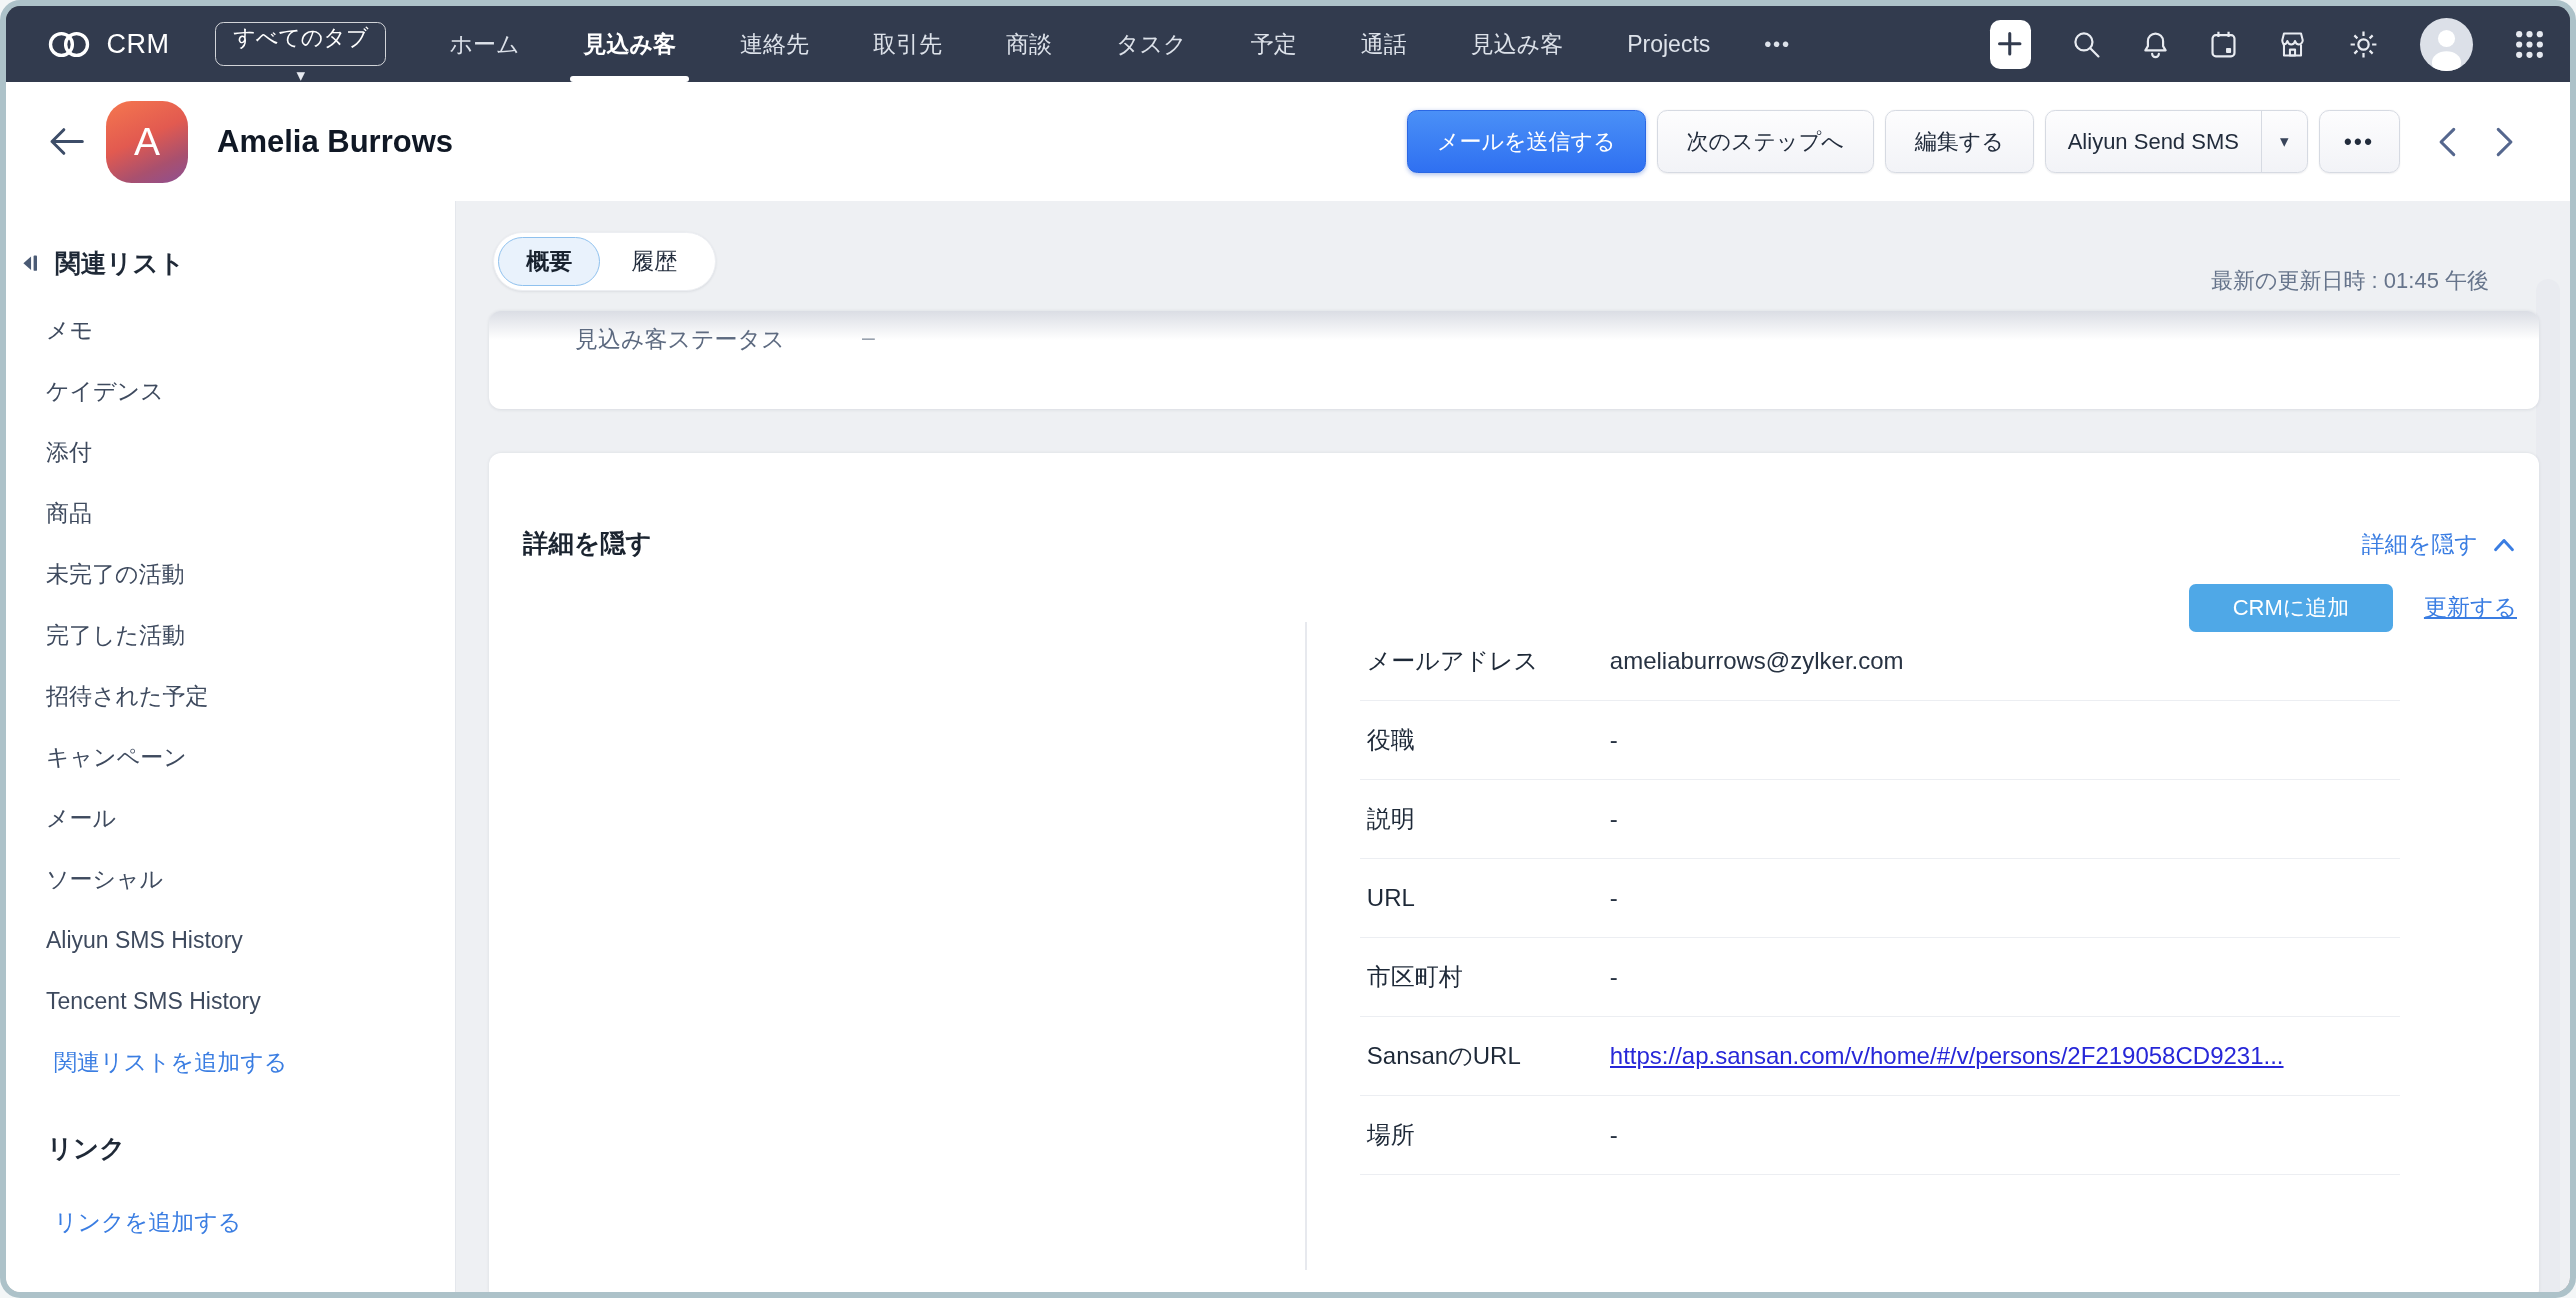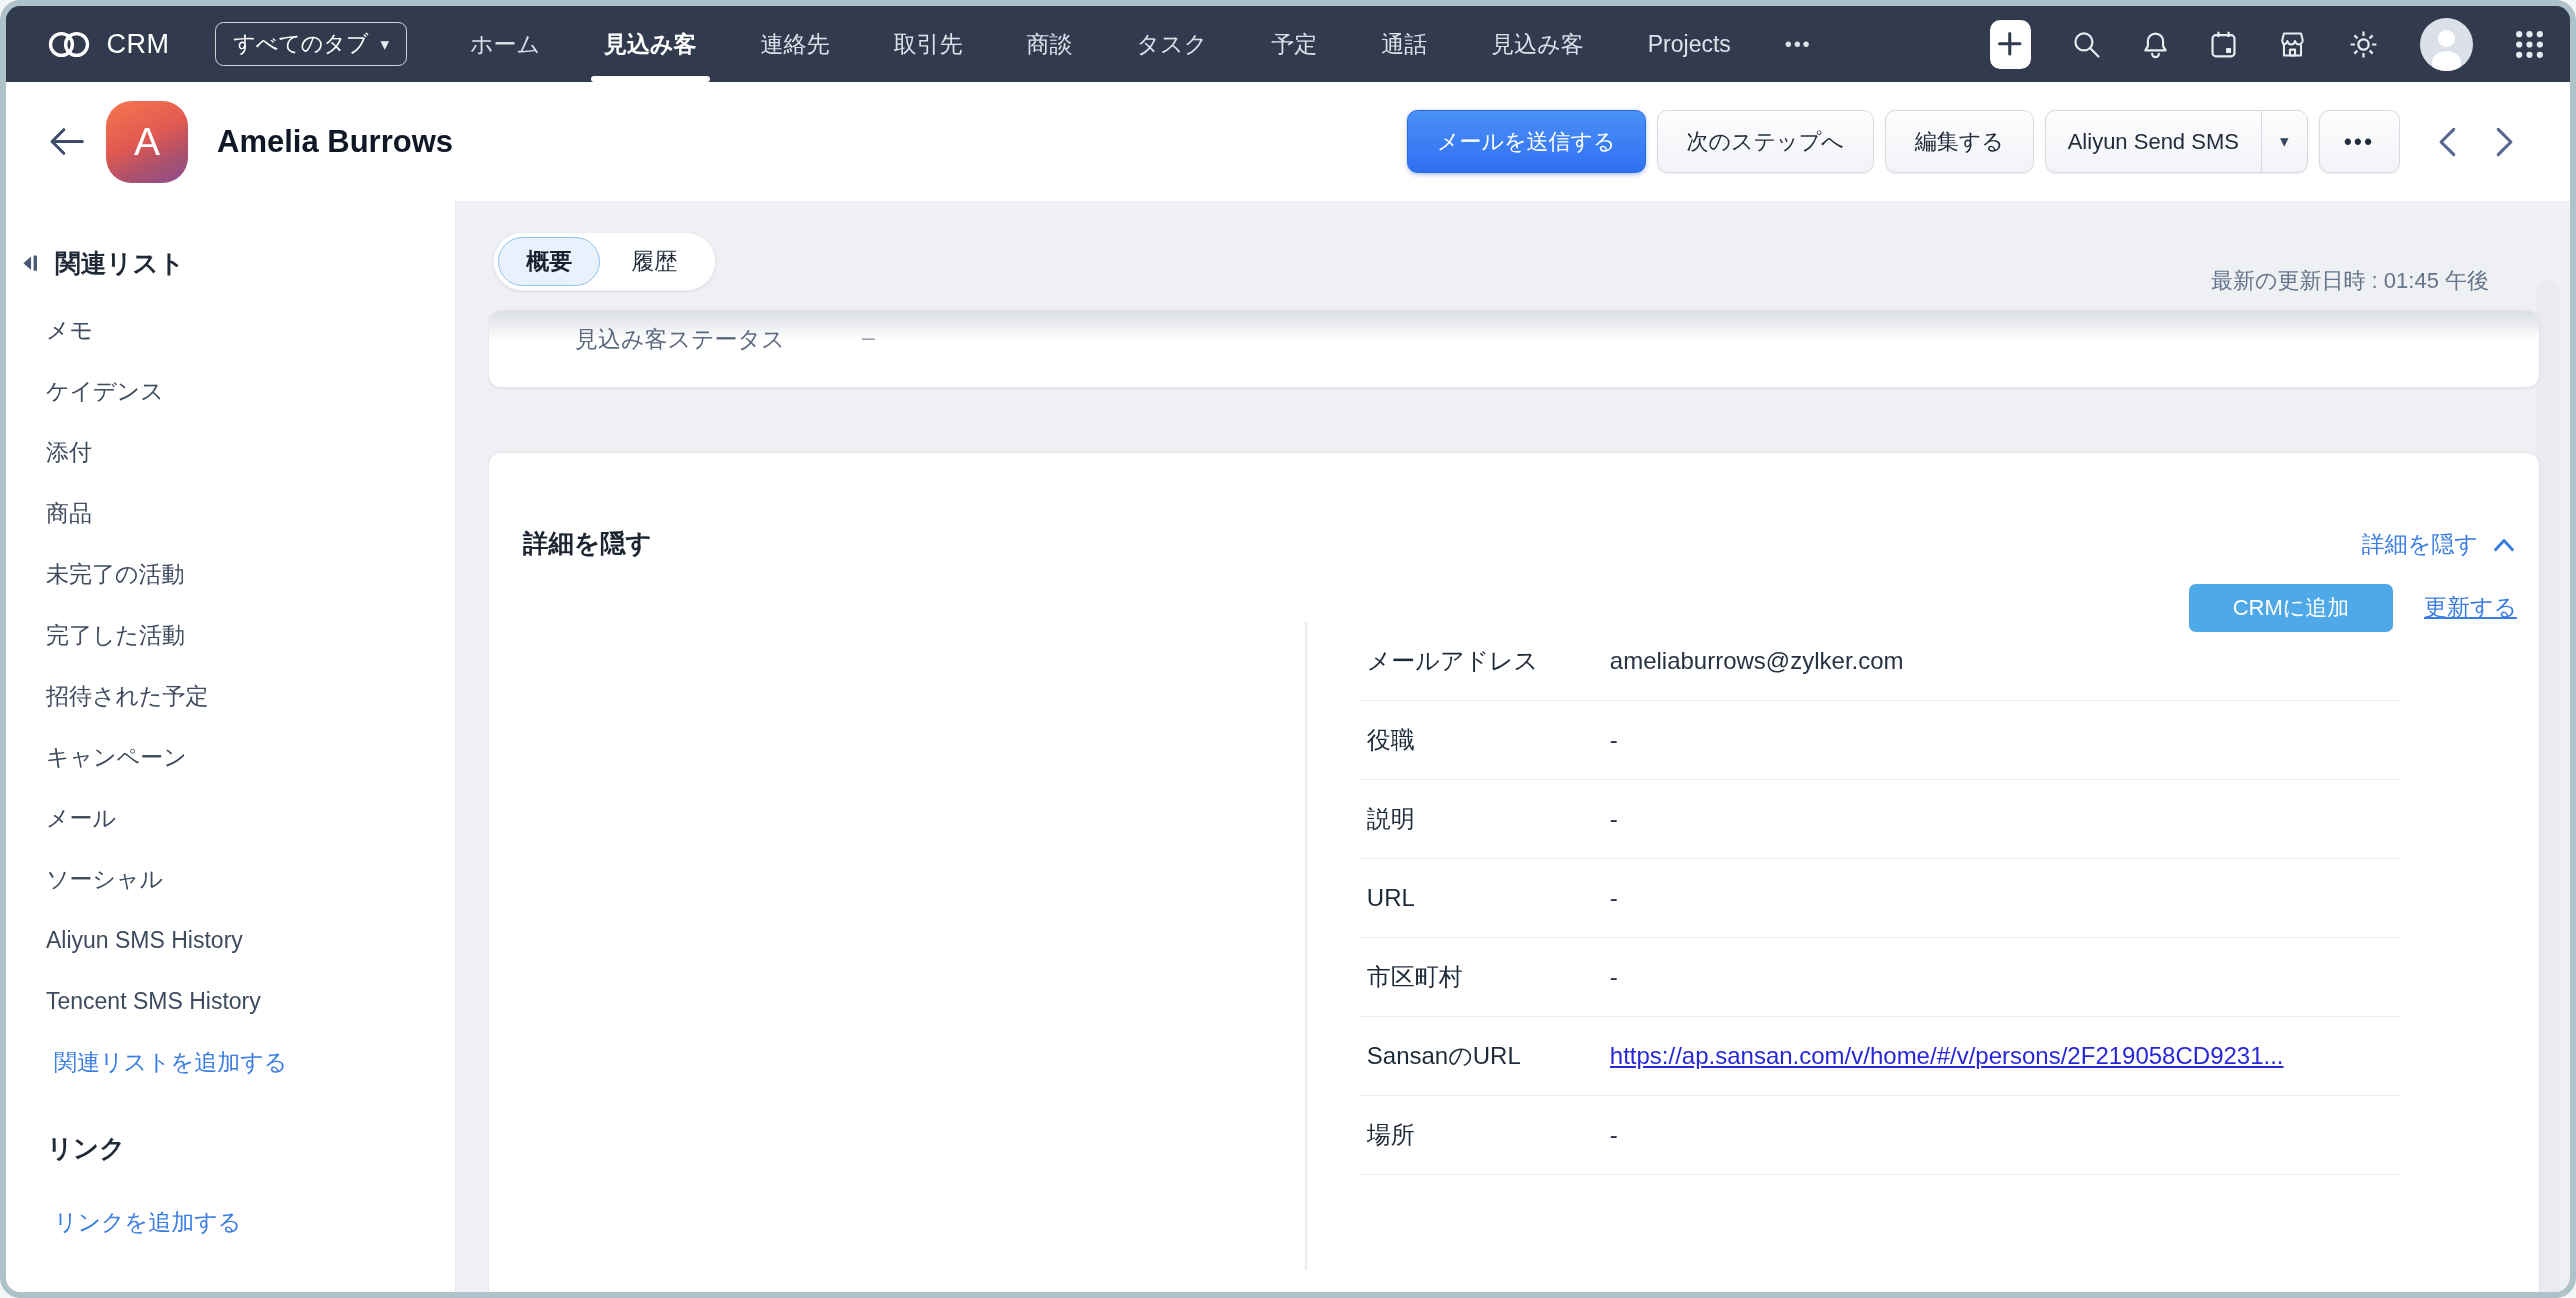--- a/index.html
+++ b/index.html
@@ -4,21 +4,21 @@
 <style>
   * { margin:0; padding:0; box-sizing:border-box; }
   html,body { width:2576px; height:1298px; }
   body { background:#f3f6f7; font-family:"Liberation Sans","DejaVu Sans",sans-serif; }
   .window{ position:absolute; inset:0; border:6px solid #adc2c9; border-radius:20.4px; overflow:hidden; background:#737373; display:flex; flex-direction:column; }
 
   
   .topnav{ height:76px; background:#323b4e; display:flex; align-items:center; padding:0 25.5px 0 39px; flex-shrink:0; }
   .brand{ display:flex; align-items:center; gap:13.6px; color:#fff; }
   .brand-name{ font-size:27px; font-weight:500; letter-spacing:0.4px; }
-  .alltabs{ margin-left:46px; height:44px; border:1.7px solid rgba(255,255,255,.78); border-radius:8.5px; padding:0 17px; display:flex; align-items:center; gap:12px; color:#fff; font-size:22px; cursor:pointer; }
+  .alltabs{ margin-left:46px; height:44px; border:1.7px solid rgba(255,255,255,.78); border-radius:8.5px; padding:0 17px; display:flex; align-items:center; gap:12px; color:#fff; font-size:22px; cursor:pointer;flex-direction:column; }
   .alltabs .caret{ font-size:17px; color:#e8ebf1; }
   .navtabs{ display:flex; margin-left:31px; height:76px; }
   .navtab{ position:relative; display:flex; align-items:center; padding:0 32px; font-size:23px; color:#dde2ea; cursor:pointer; white-space:nowrap; }
   .navtab.active{ color:#fff; font-weight:700; }
   .navtab.active::after{ content:''; position:absolute; left:18.7px; right:18.7px; bottom:0; height:6px; border-radius:3.4px; background:#fff; }
   .navtab.more{ font-size:20.4px; letter-spacing:1.7px; padding:0 22px; }
   .nav-right{ margin-left:auto; display:flex; align-items:center; gap:41px; }
   .addbtn{ width:41px; height:49px; background:#fff; border-radius:10.2px; display:flex; align-items:center; justify-content:center; cursor:pointer; }
   .navicon{ display:flex; align-items:center; justify-content:center; cursor:pointer; }
   .nav-avatar{ width:53px; height:53px; border-radius:50%; background:#dce0e8; display:flex; align-items:center; justify-content:center; overflow:hidden; cursor:pointer; }
@@ -50,21 +50,21 @@
   .sb-link2{ margin-top:41px; }
 
   .main{ flex:1; position:relative; overflow:hidden; }
   .tabs-pill{ position:absolute; left:37px; top:31px; height:59px; background:#fff; border-radius:30px; border:0.8px solid #eceef2; box-shadow:0 0.8px 2.5px rgba(25,35,55,.10); display:flex; align-items:center; padding:0 6.8px 0 4.2px; }
   .pill-overview{ height:49px; padding:0 27px; border-radius:25px; background:#e9f2fc; border:1.7px solid #8fc1ee; font-weight:700; color:#18222f; font-size:23px; display:flex; align-items:center; cursor:pointer; }
   .pill-history{ padding:0 31px; font-size:23px; color:#222c3c; cursor:pointer; }
   .last-updated{ position:absolute; right:81px; top:65px; font-size:22px; color:#66748b; }
   .scroll-track{ position:absolute; right:10.2px; top:78px; bottom:0; width:24px; background:#e9ebf0; border-radius:12px 12px 0 0; cursor:pointer; }
 
   .card{ position:absolute; background:#fff; border-radius:12px; box-shadow:0 0.8px 3.4px rgba(25,35,55,.09); }
-  .partial{ left:33px; right:31px; top:110px; height:76px; overflow:hidden; }
+  .partial{ left:33px; right:31px; top:110px; height:98px; overflow:hidden; }
   .partial::before{ content:''; position:absolute; left:0; right:0; top:0; height:29px; background:linear-gradient(180deg,rgba(150,158,178,.35),rgba(150,158,178,0)); }
   .p-label{ position:absolute; left:86px; top:12.7px; font-size:23px; color:#5d6a80; }
   .p-value{ position:absolute; left:373px; top:12.7px; font-size:23px; color:#98a1ae; }
 
   .details{ left:33px; right:31px; top:252px; bottom:-8.5px; }
   .d-heading{ position:absolute; left:34px; top:73px; font-size:25.5px; font-weight:700; color:#1b2430; }
   .d-hide{ position:absolute; right:24px; top:76px; display:flex; align-items:center; gap:15.3px; font-size:23px; color:#3a7de2; cursor:pointer; }
   .d-addbtn{ position:absolute; right:146px; top:131px; width:204px; height:48px; background:#4fa8e7; border:none; border-radius:6.8px; color:#fff; font-size:22px; font-family:inherit; cursor:pointer; }
   .d-update{ position:absolute; right:22px; top:139px; font-size:23px; color:#3a7de2; text-decoration:underline; cursor:pointer; }
   .img-box{ position:absolute; left:211px; top:227px; width:160px; height:104px; border:2.5px solid #15181d; background:#fff; }

